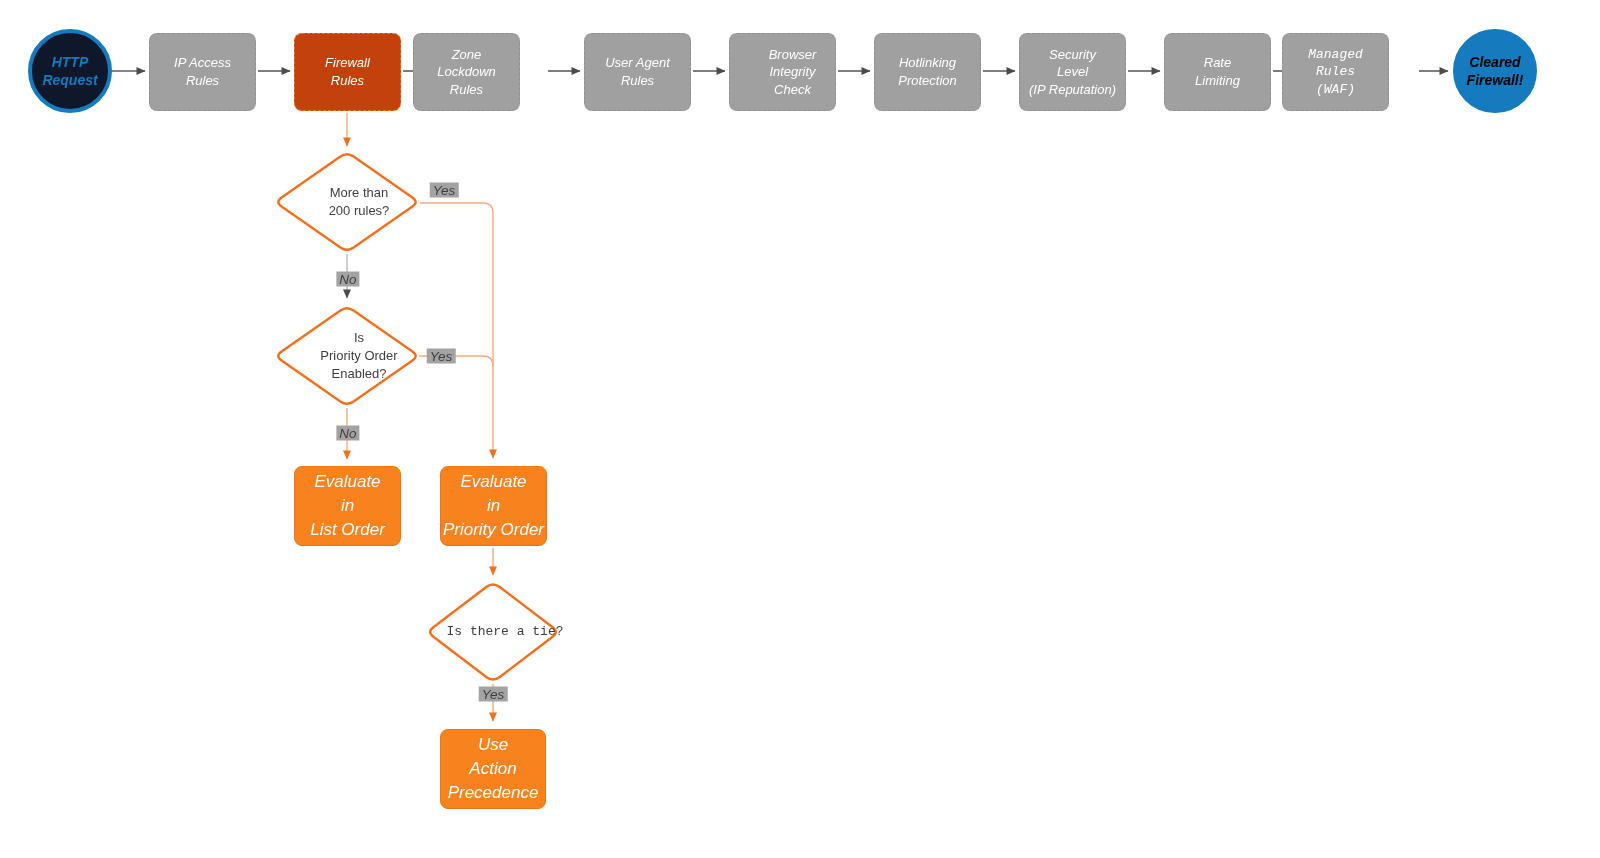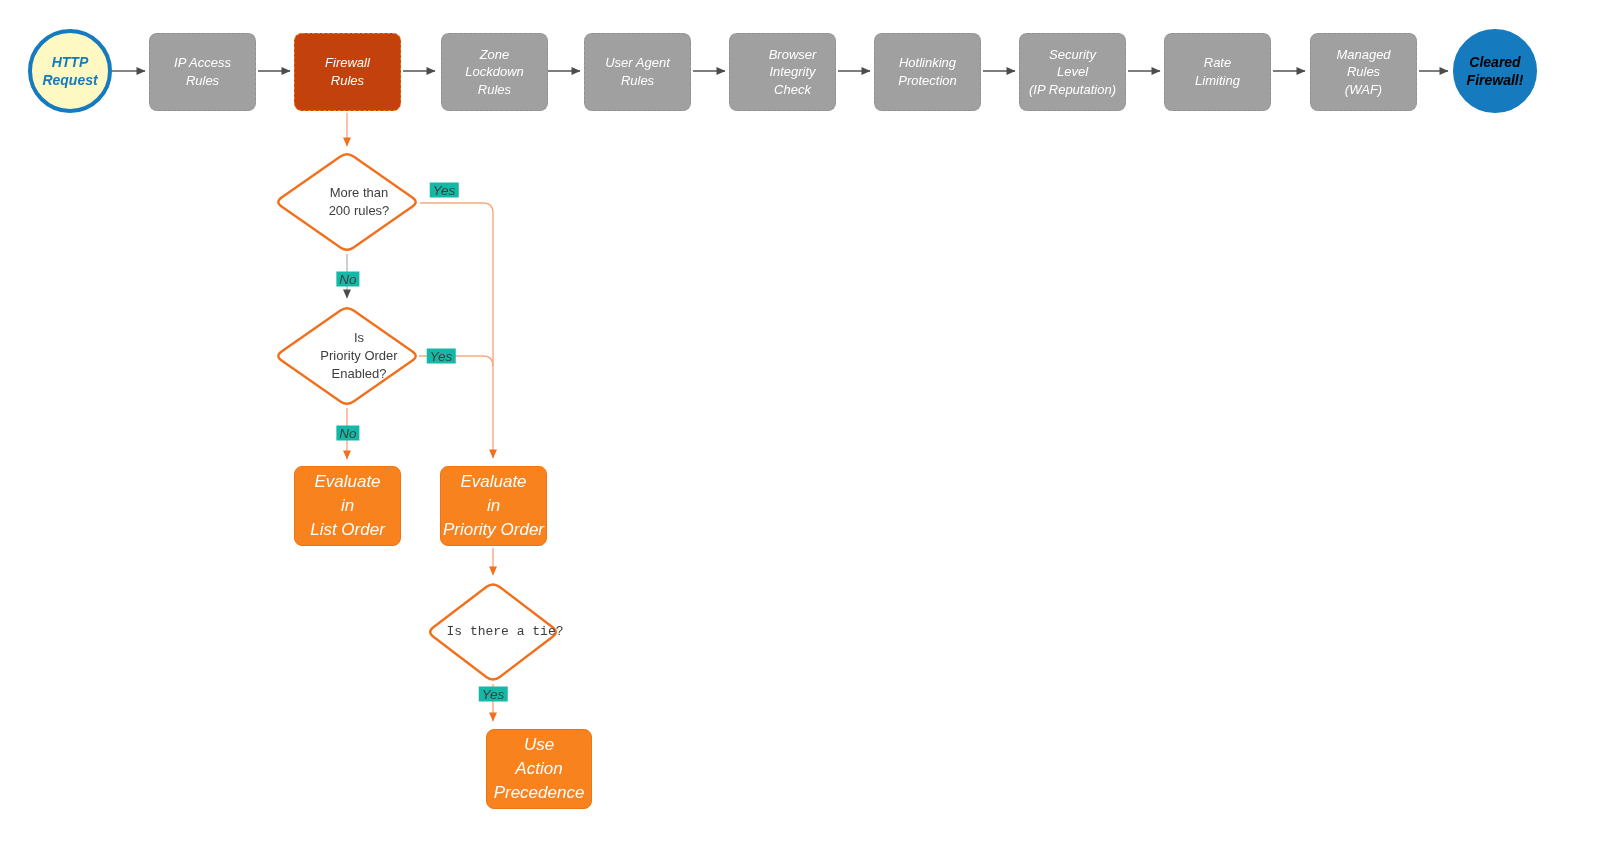--- a/index.html
+++ b/index.html
@@ -9,35 +9,35 @@
 
   .wires { position:absolute; left:0; top:0; z-index:1; }
 
   .node { position:absolute; z-index:2; display:flex; align-items:center; justify-content:center;
           text-align:center; white-space:pre-line; }
 
   .stage { width:107px; height:78px; top:33px; background:#a0a0a0; border:1px dashed #8f8f8f;
            border-radius:8px; color:#ffffff; font-style:italic; font-size:13px; line-height:1.35; }
   .stage.highlight { background:#c2410c; border-color:#ef7512; }
 
-  .terminal { width:84px; height:84px; top:29px; border-radius:50%; background:#fef9c3;
+  .terminal { width:84px; height:84px; top:29px; border-radius:50%; background:#0f172a;
               border:4px solid #157abe; color:#157abe; font-weight:bold; font-style:italic;
               font-size:14px; line-height:1.3; }
   .terminal.end { background:#157abe; color:#000000; border-color:#157abe; }
 
   .action { width:107px; height:80px; background:#f8821e; border:1px solid #ef7512; border-radius:8px;
             color:#ffffff; font-style:italic; font-size:17px; line-height:1.4; }
 
   .diamond { position:absolute; z-index:2; }
   .diamond svg { position:absolute; left:0; top:0; }
   .diamond .dlabel { position:absolute; left:12px; top:0; width:100%; height:100%; z-index:3;
                      display:flex; align-items:center; justify-content:center; text-align:center;
                      white-space:pre-line; color:#3e3e3e; font-size:13px; line-height:1.4; }
 
-  .edge-label { position:absolute; z-index:4; transform:translate(-50%,-50%); background:#14b8a6;
+  .edge-label { position:absolute; z-index:4; transform:translate(-50%,-50%); background:#a3a3a3;
                 padding:0 3px; color:#3e3e3e; font-style:italic; font-size:13.5px; }
 </style>
 </head>
 <body>
 
 <div class="canvas">
 
   <svg class="wires" width="1600" height="858">
     <defs>
       <marker id="mGray" markerUnits="userSpaceOnUse" markerWidth="11" markerHeight="10" refX="9" refY="5" orient="auto">
@@ -76,21 +76,21 @@
   </div>
 
   <div class="node stage" style="left:149px;">
     <span>IP Access
 Rules</span>
   </div>
   <div class="node stage highlight" style="left:294px;">
     <span>Firewall
 Rules</span>
   </div>
-  <div class="node stage" style="left:441px;">
+  <div class="node stage" style="left:413px;">
     <span>Zone
 Lockdown
 Rules</span>
   </div>
   <div class="node stage" style="left:584px;">
     <span>User Agent
 Rules</span>
   </div>
   <div class="node stage" style="left:729px;padding-left:20px;">
     <span>Browser
@@ -103,21 +103,21 @@
   </div>
   <div class="node stage" style="left:1019px;">
     <span>Security
 Level
 (IP Reputation)</span>
   </div>
   <div class="node stage" style="left:1164px;">
     <span>Rate
 Limiting</span>
   </div>
-  <div class="node stage" style="left:1310px;">
+  <div class="node stage" style="left:1282px;font-family:Liberation Mono, monospace;">
     <span>Managed
 Rules
 (WAF)</span>
   </div>
 
   <div class="node terminal end" style="left:1453px;">
     <span>Cleared
 Firewall!</span>
   </div>
 
@@ -149,21 +149,21 @@
 Priority Order</span>
   </div>
 
   <div class="diamond" style="left:425px; top:580px; width:136px; height:104px;font-family:Liberation Mono, monospace;">
     <svg width="136" height="104">
       <path d="M74.4 6.8 L127.6 47.2 Q134 52 127.6 56.8 L74.4 97.2 Q68 102 61.6 97.2 L8.4 56.8 Q2 52 8.4 47.2 L61.6 6.8 Q68 2 74.4 6.8 Z" fill="#ffffff" stroke="#f2701d" stroke-width="2.4"></path>
     </svg>
     <div class="dlabel">Is there a tie?</div>
   </div>
 
-  <div class="node action" style="left:440px; top:729px; width:106px;margin-left:46px;">
+  <div class="node action" style="left:440px; top:729px; width:106px;">
     <span>Use
 Action
 Precedence</span>
   </div>
 
   <div class="edge-label" style="left:444px; top:190px;">Yes</div>
   <div class="edge-label" style="left:348px; top:279px;">No</div>
   <div class="edge-label" style="left:441px; top:356px;">Yes</div>
   <div class="edge-label" style="left:348px; top:433px;">No</div>
   <div class="edge-label" style="left:493px; top:694px;">Yes</div>

